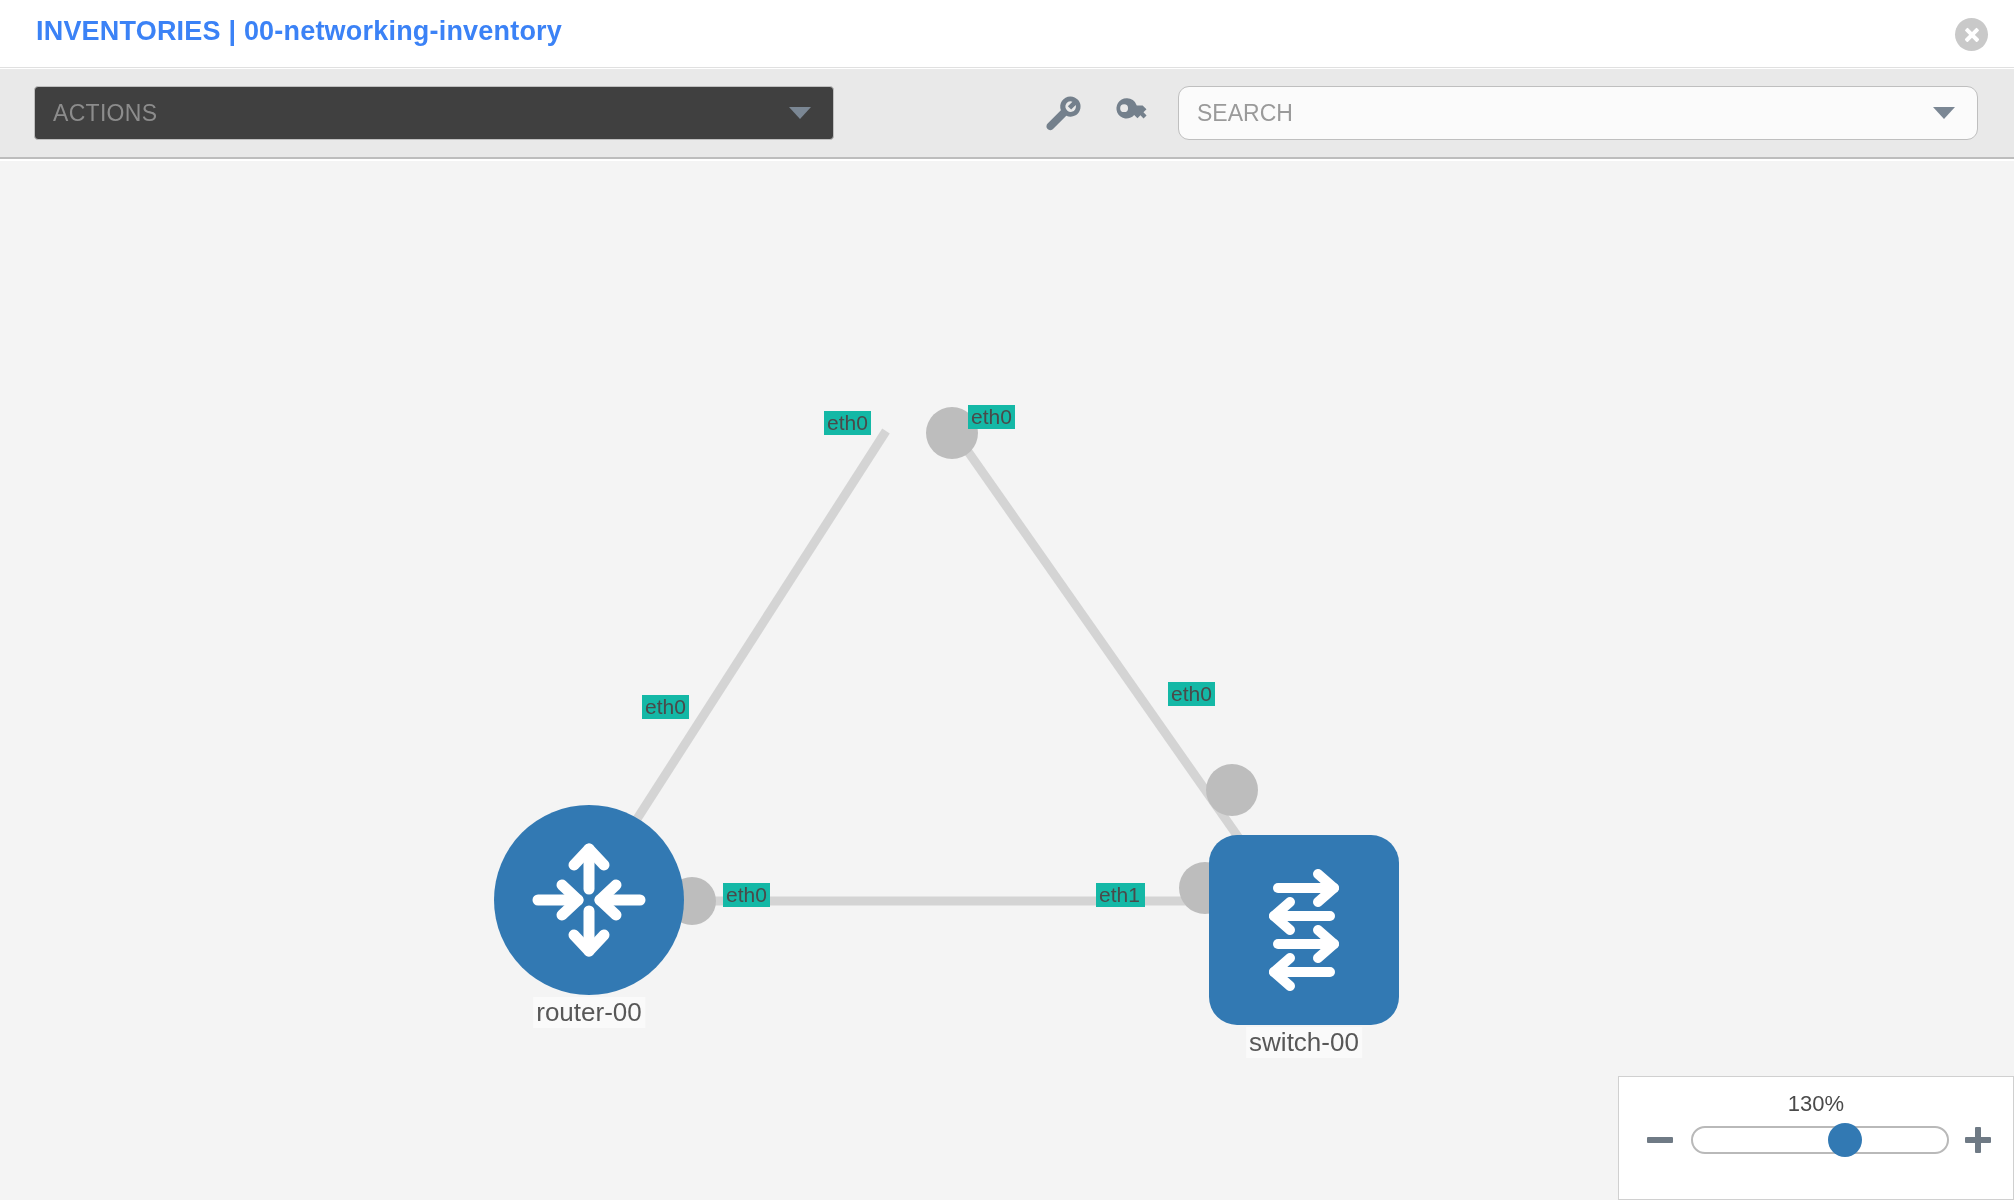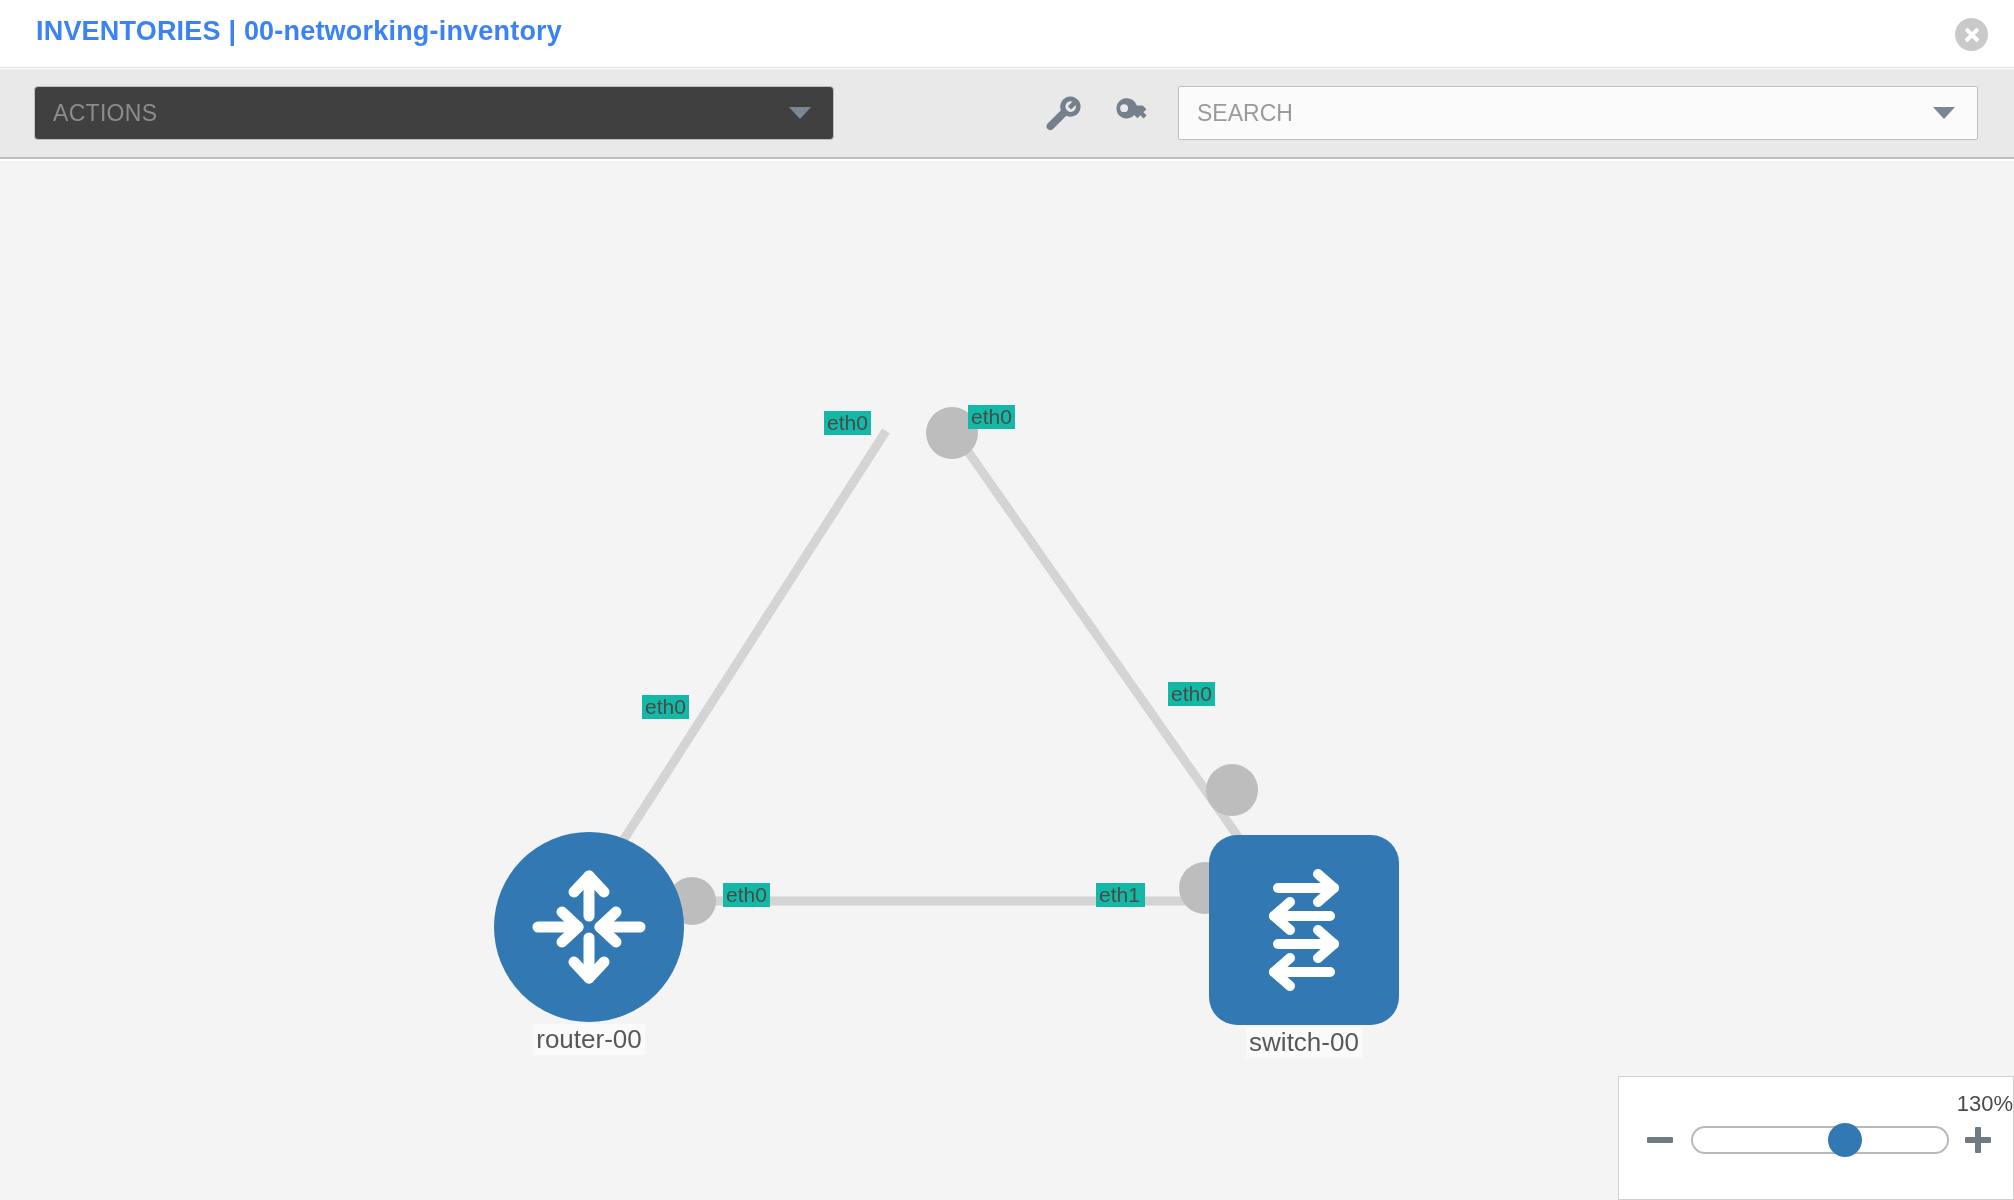--- a/index.html
+++ b/index.html
@@ -73,21 +73,21 @@
   }
   .tool-icon svg { width: 100%; height: 100%; display: block; }
   #wrench-ico { left: 1040px; }
   #key-ico    { left: 1110px; }
 
   .search-box {
     position: absolute; left: 1178px; top: 17px;
     width: 800px; height: 54px;
     background: #fbfbfb;
     border: 1px solid #bfbfbf;
-    border-radius: 2px;
+    border-radius: 11px;
   }
   .search-box input {
     position: absolute; left: 18px; top: 0;
     width: 700px; height: 52px;
     border: none; outline: none; background: transparent;
     font-family: "Liberation Sans", sans-serif;
     font-size: 23px; color: #6d6d6d;
   }
   .search-box input::placeholder { color: #9a9a9a; }
 
@@ -115,21 +115,21 @@
     background: #fafafa;
     padding: 0 3px;
   }
 
   
   #node-host { left: 823px; top: 155px; width: 188px; height: 145px; }
   #node-host .node-shape { width: 188px; height: 115px; border-radius: 26px; }
   #node-host .node-label { top: 96px; }
 
   
-  #node-router { left: 494px; top: 671px; width: 190px; height: 240px; text-decoration: underline; }
+  #node-router { left: 494px; top: 644px; width: 190px; height: 240px; text-decoration: underline; }
   #node-router .node-shape { width: 190px; height: 190px; border-radius: 50%; }
   #node-router .node-label { top: 192px; }
 
   
   #node-switch { left: 1209px; top: 674px; width: 190px; height: 240px; }
   #node-switch .node-shape { width: 190px; height: 190px; border-radius: 28px; }
   #node-switch .node-label { top: 192px; }
 
   .link-label {
     position: absolute;
@@ -141,21 +141,21 @@
 
   
   .zoom-panel {
     position: absolute; right: 0; bottom: 0;
     width: 396px; height: 124px;
     background: #ffffff;
     border: 1px solid #d0d0d0;
   }
   .zoom-value {
     position: absolute; left: 0; right: 0; top: 14px;
-    text-align: right;
+    text-align: center;
     font-size: 22px; color: #4a4a4a;
   }
   .zoom-minus, .zoom-plus {
     position: absolute; top: 48px;
     width: 30px; height: 30px; cursor: pointer;
   }
   .zoom-minus { left: 26px; }
   .zoom-plus  { right: 20px; }
   .zoom-minus::before, .zoom-plus::before {
     content: ""; position: absolute; left: 2px; top: 12px;

